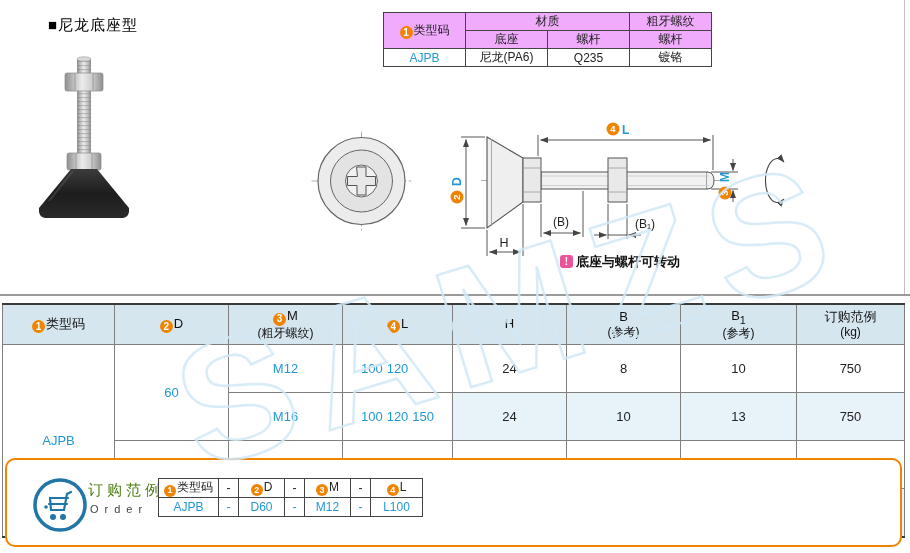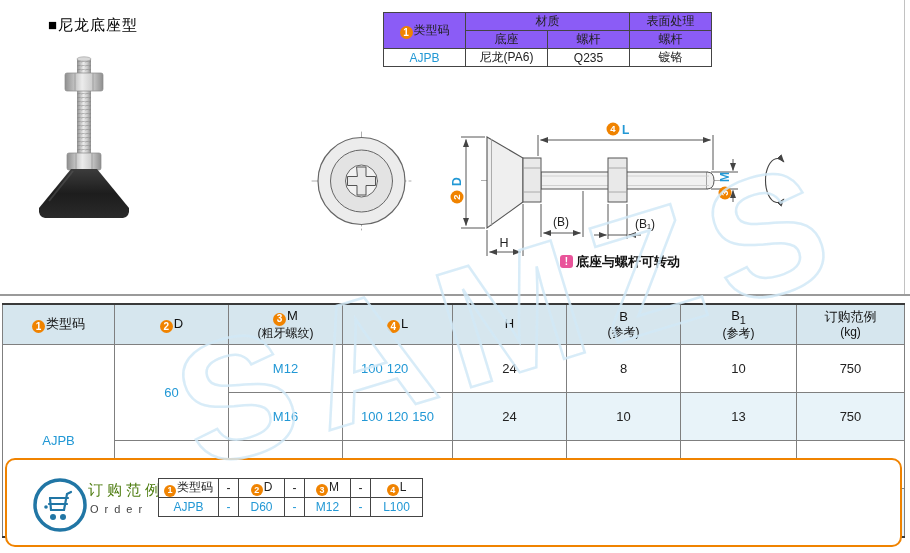--- a/index.html
+++ b/index.html
@@ -26,21 +26,21 @@
 
   
   .page-title { left:9px; top:16px; font-size:15px; font-weight:normal; color:#000; letter-spacing:1px;margin-left:39px; }
 
   
   table { border-collapse:collapse; }
   .spec-table { left:383px; top:12px; table-layout:fixed; }
   .spec-table td {
     border:1px solid #444; text-align:center; font-size:12px; height:18px; padding:0 2px;
   }
-  .spec-table .hd { background:#8b5cf6; }
+  .spec-table .hd { background:#f0abfc; }
   .spec-table col { width:82px; }
 
   
   .features { left:383px; top:79px; width:338px; font-size:12.5px; line-height:1.4; color:#111; }
   .features .donut {
     position:absolute; left:0; top:2px; width:13px; height:13px; background:#e9549a; border-radius:3px;
   }
   .features .donut::after {
     content:""; position:absolute; left:2.5px; top:2.5px; width:8px; height:8px;
     border:2px solid #fff; border-radius:50%;
@@ -135,21 +135,21 @@
         <col>
         <col>
         <col>
       </colgroup>
     <tbody>
         <tr>
       <td class="hd" rowspan="2">
         <span class="circ">1</span><span>类型码</span>
       </td>
       <td class="hd" colspan="2">材质</td>
-      <td class="hd">表面处理</td>
+      <td class="hd">粗牙螺纹</td>
     </tr>
     <tr>
       <td class="hd">底座</td>
       <td class="hd">螺杆</td>
       <td class="hd">螺杆</td>
     </tr>
     <tr>
       <td class="blue">AJPB</td>
       <td>尼龙(PA6)</td>
       <td>Q235</td>

